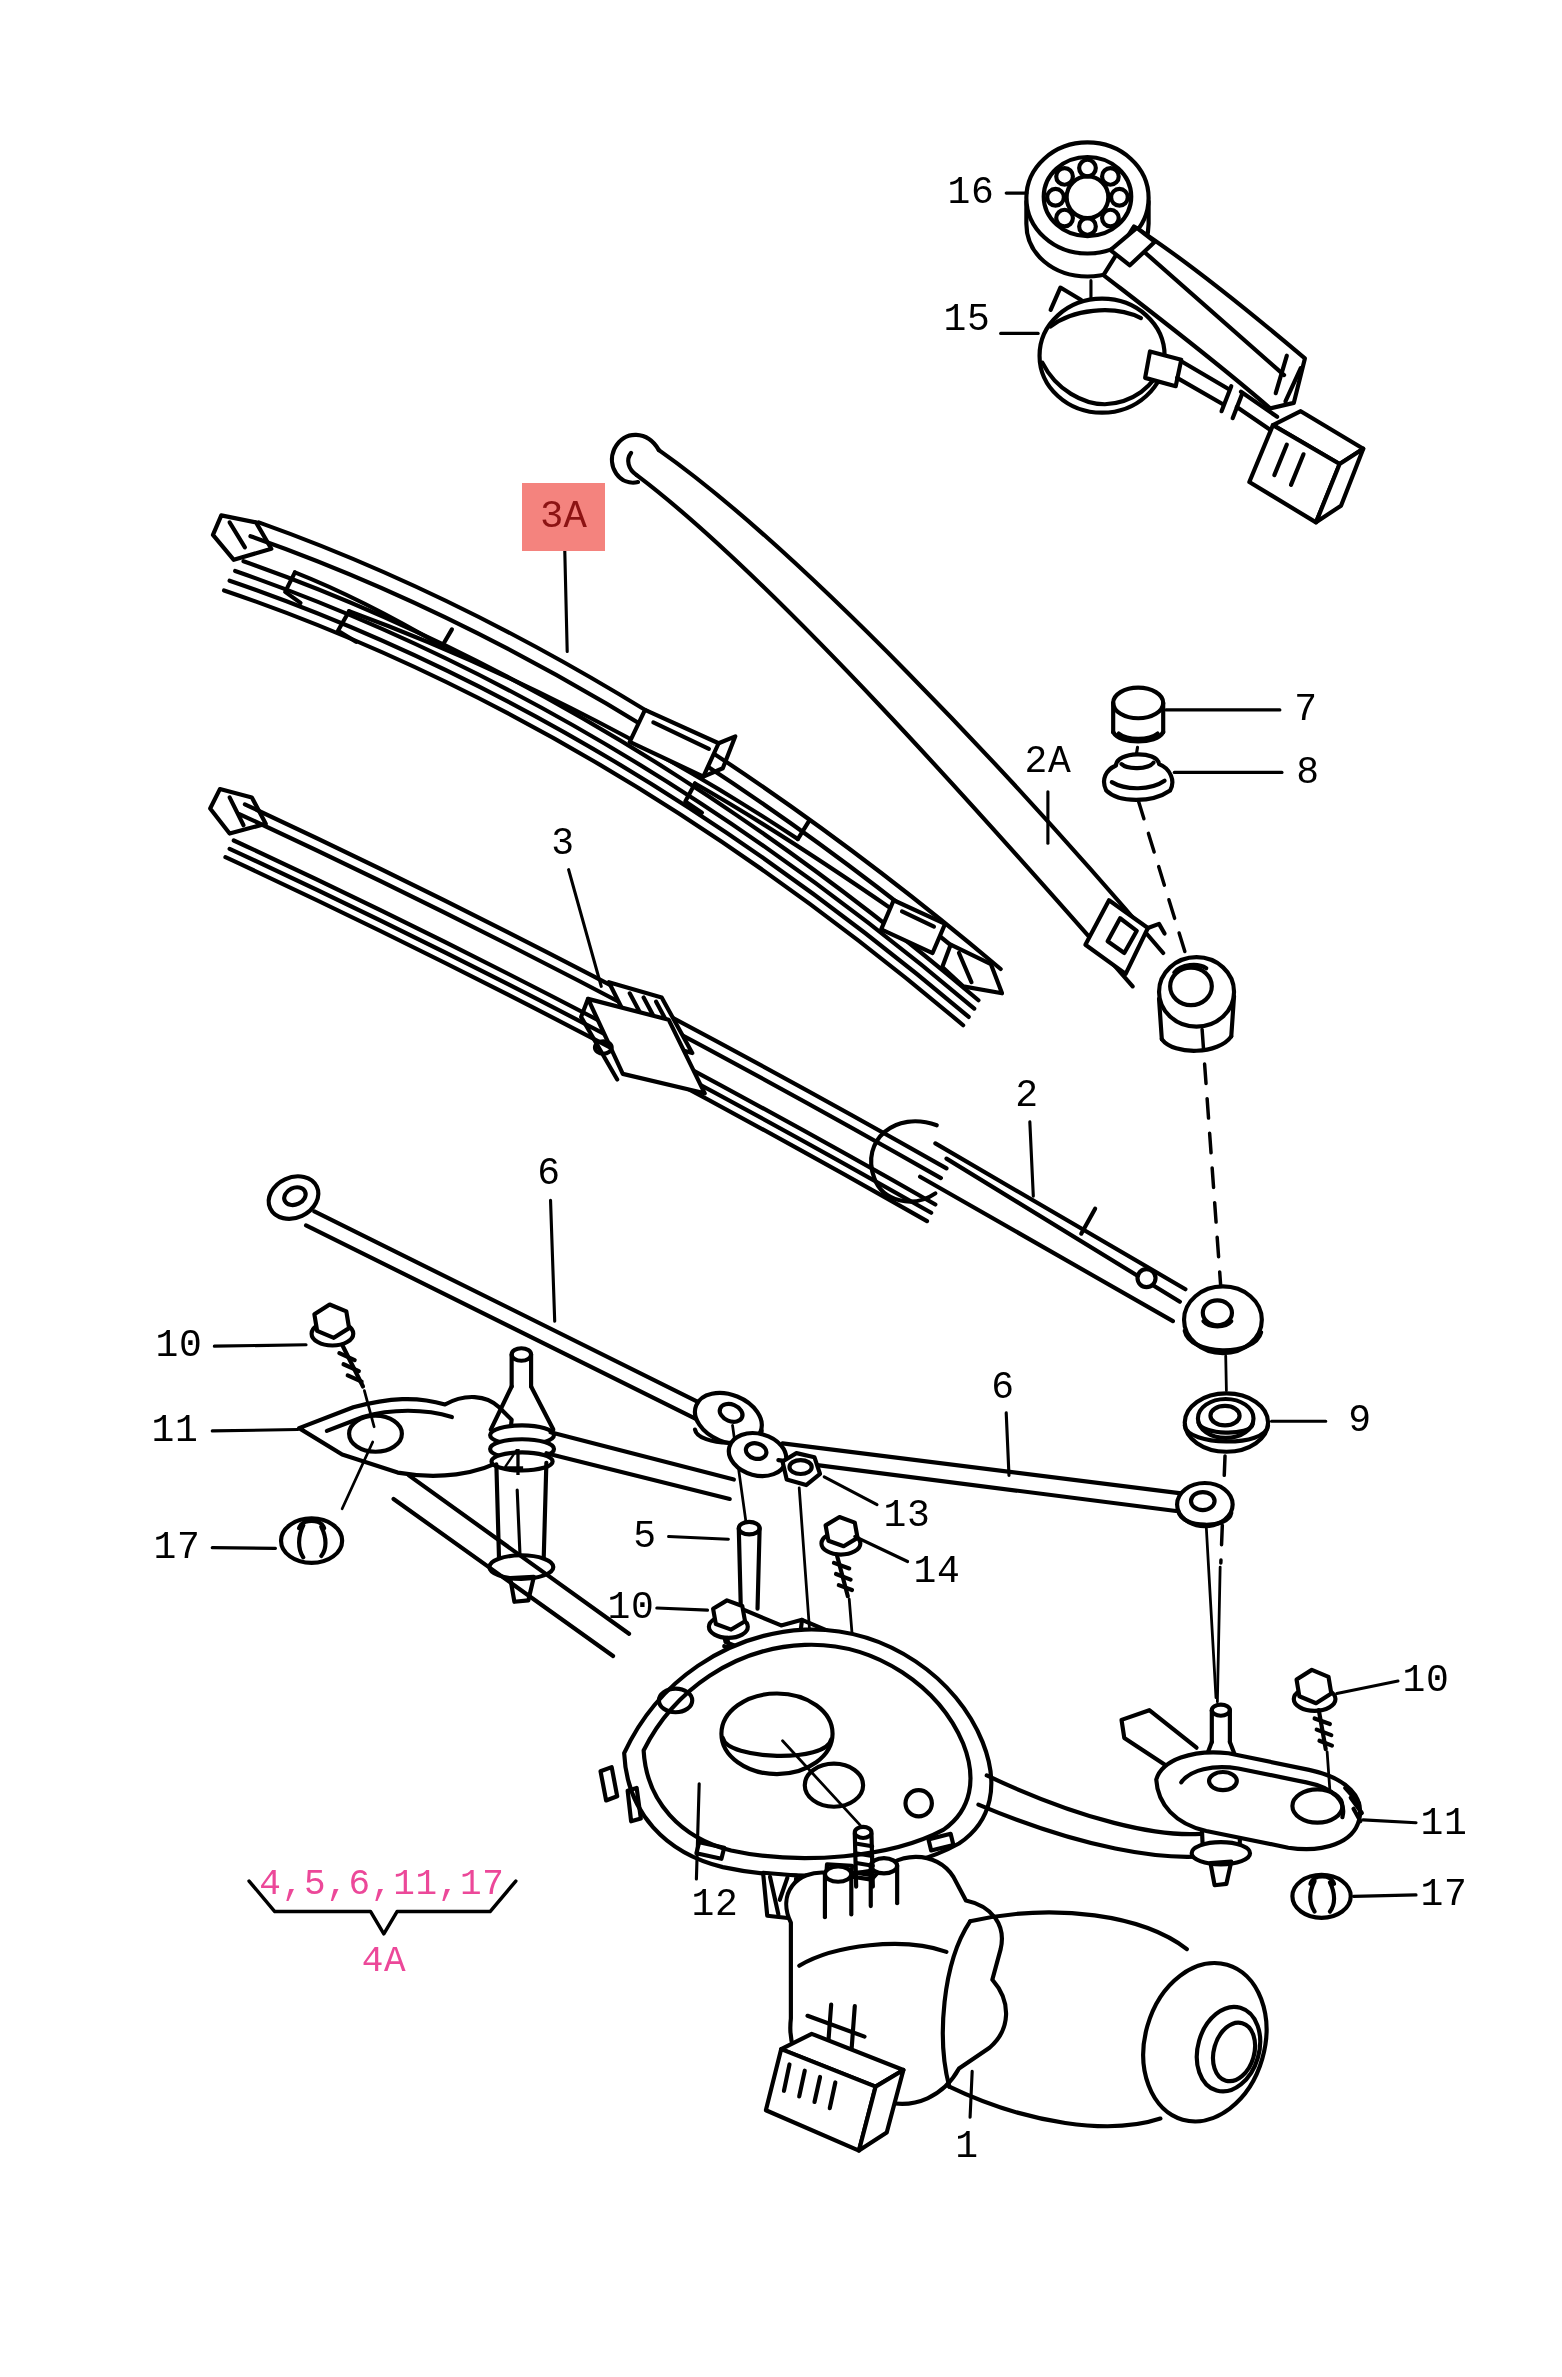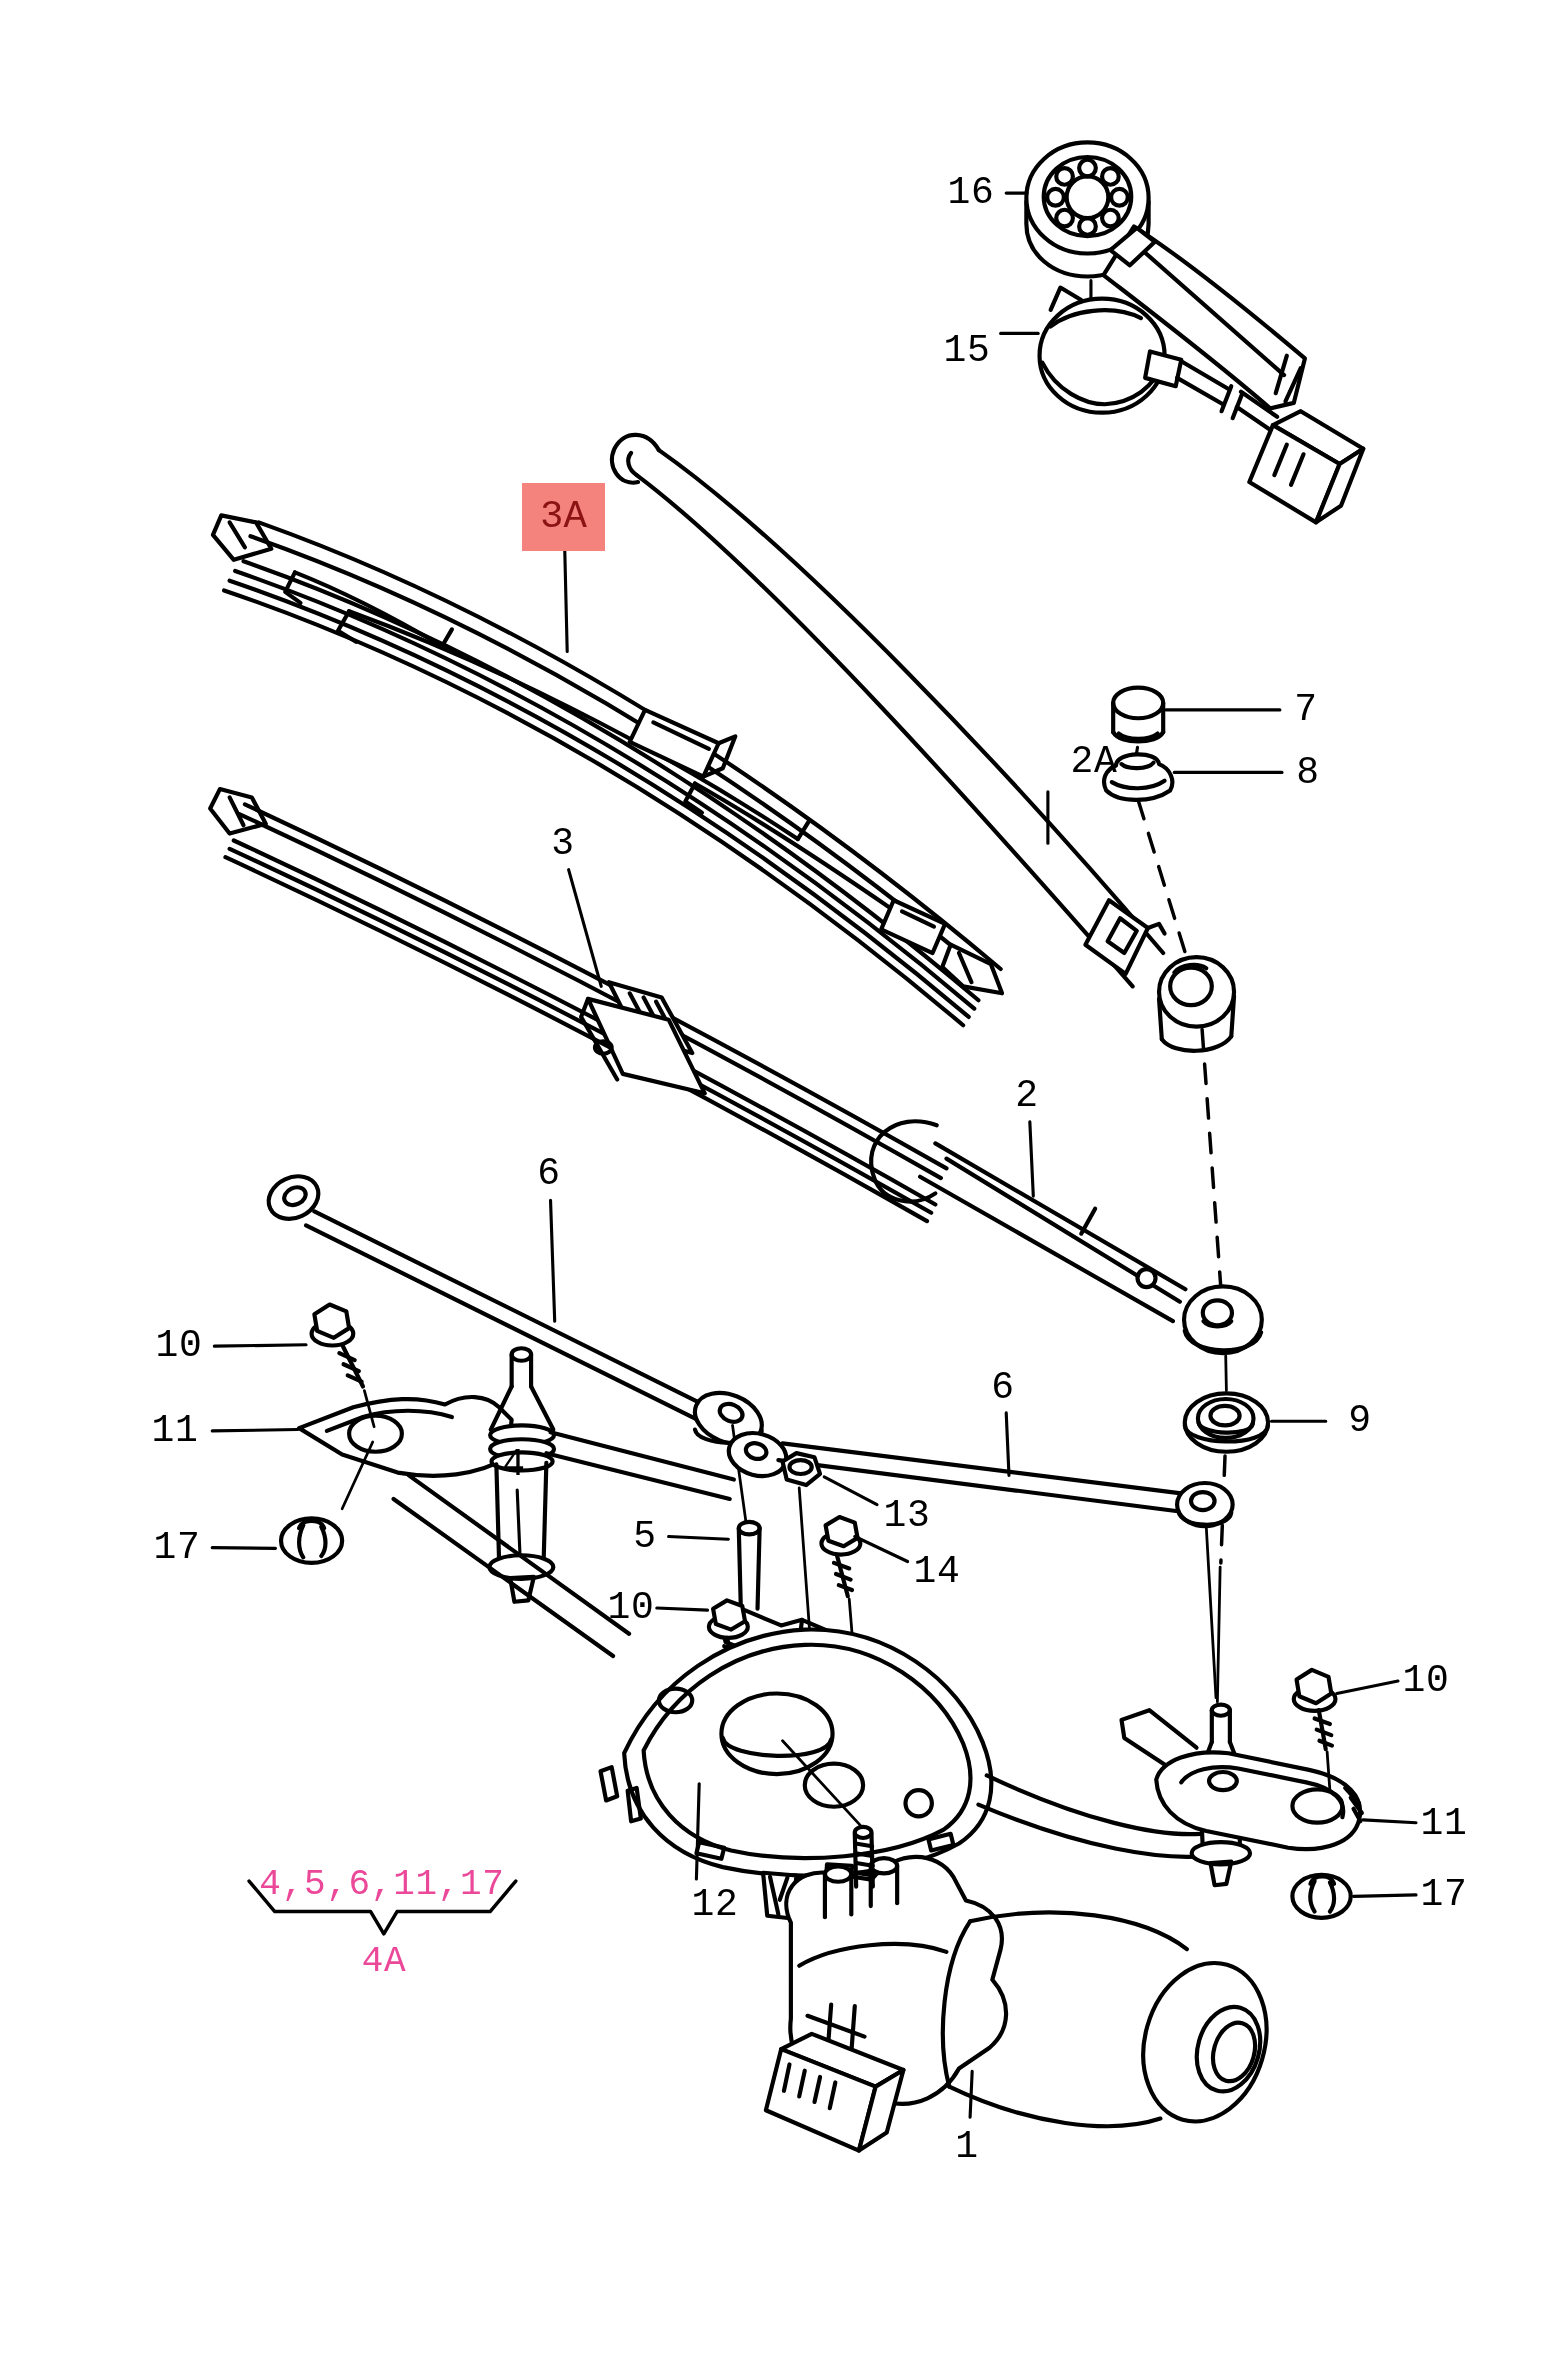--- a/index.html
+++ b/index.html
@@ -378,24 +378,24 @@
       <path d="M2038 2728 L1948 2730"></path>
       <path d="M1396 3048 L1399 2982"></path>
     </g>
 
     <g stroke-width="5">
       <path d="M358 2708 L395 2752 L533 2752 L552 2784 L571 2752 L705 2752 L742 2708"></path>
     </g>
   </svg>
 
   <div class="callout" style="left:971px;top:193px">16</div>
-  <div class="callout" style="left:967px;top:351px">15</div>
+  <div class="callout" style="left:967px;top:320px">15</div>
   <div class="callout-box">3A</div>
   <div class="callout" style="left:1306px;top:710px">7</div>
-  <div class="callout" style="left:1094px;top:762px">2A</div>
+  <div class="callout" style="left:1048px;top:762px">2A</div>
   <div class="callout" style="left:1308px;top:773px">8</div>
   <div class="callout" style="left:563px;top:844px">3</div>
   <div class="callout" style="left:1027px;top:1096px">2</div>
   <div class="callout" style="left:549px;top:1174px">6</div>
   <div class="callout" style="left:179px;top:1346px">10</div>
   <div class="callout" style="left:1003px;top:1388px">6</div>
   <div class="callout" style="left:1360px;top:1421px">9</div>
   <div class="callout" style="left:175px;top:1431px">11</div>
   <div class="callout" style="left:514px;top:1465px">4</div>
   <div class="callout" style="left:907px;top:1516px">13</div>

